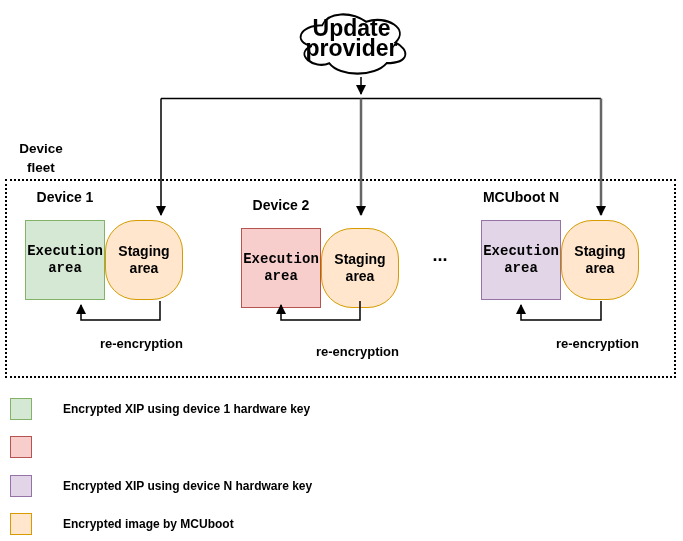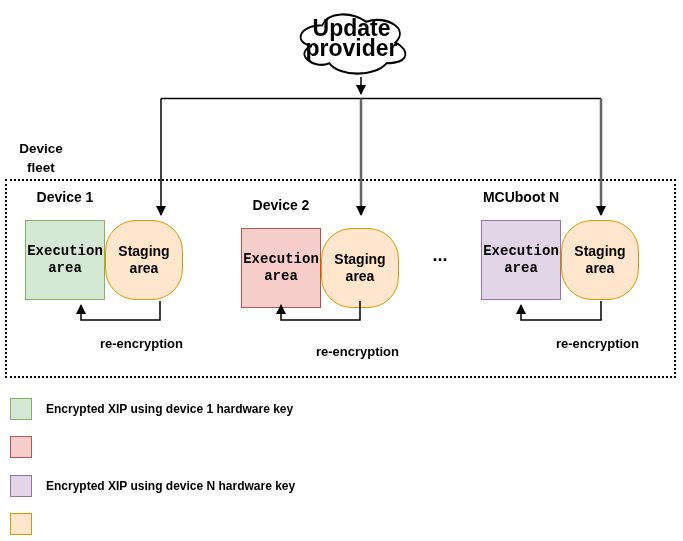--- a/index.html
+++ b/index.html
@@ -33,21 +33,21 @@
     display:flex; align-items:center; justify-content:center; text-align:center;
     font-size:14px; line-height:17px;
   }
   .area.exec { left:0; width:78px;font-family:Liberation Mono, monospace; }
   .area.stag { left:80px; width:76px;border-radius:31px; }
   .re-enc { position:absolute; left:0; top:147px; width:158px; text-align:right; font-size:13px; line-height:14px; }
 
   .ellipsis { position:absolute; left:425px; top:246px; width:30px; text-align:center; font-size:18px; line-height:18px; z-index:2; }
 
   
-  .legend-row { position:absolute; left:10px; height:22px; display:flex; align-items:center; z-index:2; }
+  .legend-row { position:absolute; left:10px; height:22px; display:flex; align-items:center; z-index:2;gap:17px; }
   .legend-row.l1 { top:398px; }
   .legend-row.l2 { top:436px; }
   .legend-row.l3 { top:475px; }
   .legend-row.l4 { top:513px; }
   .legend-swatch { width:20px; height:20px; border:1px solid; flex:0 0 auto; }
   .legend-label { margin-left:14px; font-size:12px; line-height:14px; white-space:nowrap; }
 </style>
 </head>
 <body>
 
@@ -120,15 +120,16 @@
   </div>
   <div class="legend-row l2">
     <div class="legend-swatch" style="background-color: rgb(248, 206, 204); border-color: rgb(184, 84, 80);"></div>
   </div>
   <div class="legend-row l3">
     <div class="legend-swatch" style="background-color: rgb(225, 213, 231); border-color: rgb(150, 115, 166);"></div>
     <div class="legend-label">Encrypted XIP using device N hardware key</div>
   </div>
   <div class="legend-row l4">
     <div class="legend-swatch" style="background-color: rgb(255, 230, 204); border-color: rgb(215, 155, 0);"></div>
+    <div class="legend-label">Encrypted image by MCUboot</div>
   </div>
 
 </div>
 
 </body></html>

